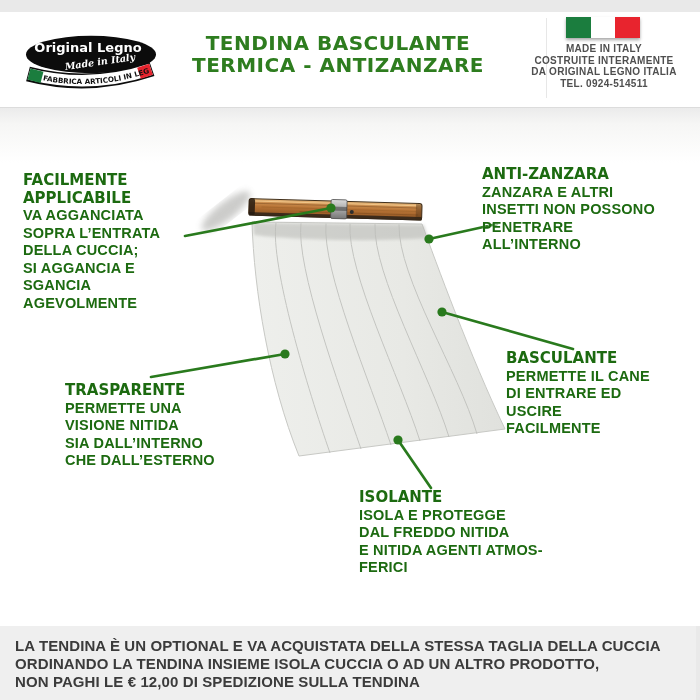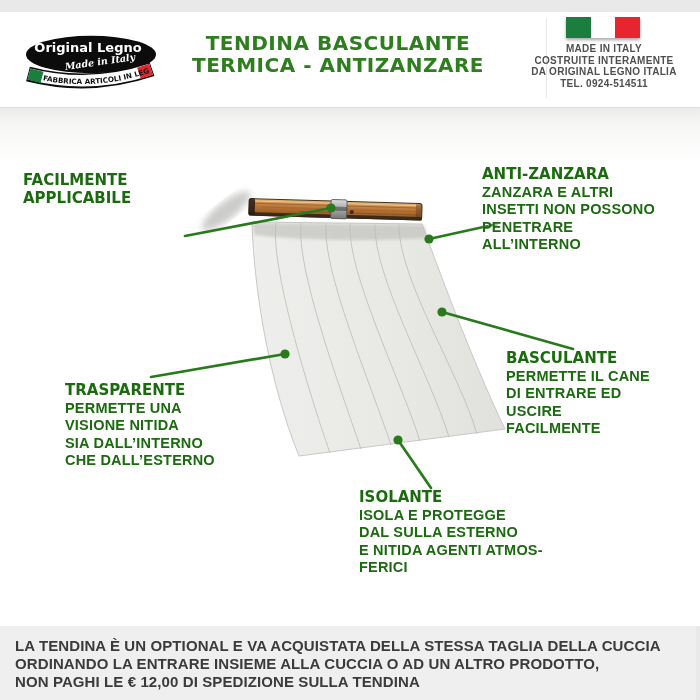--- a/index.html
+++ b/index.html
@@ -156,20 +156,28 @@
 
     <path class="cline" d="M 398,440 L 431,488"></path>
     <circle class="cdot" cx="398" cy="440" r="4.6"></circle>
   </svg>
 
   <div class="callout" id="co-facilmente">
     <div class="c-title">
         <div class="ln">FACILMENTE</div>
         <div class="ln">APPLICABILE</div>
       </div>
+    <div class="c-body">
+        <div class="ln">VA AGGANCIATA</div>
+        <div class="ln">SOPRA L’ENTRATA</div>
+        <div class="ln">DELLA CUCCIA;</div>
+        <div class="ln">SI AGGANCIA E</div>
+        <div class="ln">SGANCIA</div>
+        <div class="ln">AGEVOLMENTE</div>
+      </div>
   </div>
   <div class="callout" id="co-antizanzara">
     <div class="c-title">
         <div class="ln">ANTI-ZANZARA</div>
       </div>
     <div class="c-body">
         <div class="ln">ZANZARA E ALTRI</div>
         <div class="ln">INSETTI NON POSSONO</div>
         <div class="ln">PENETRARE</div>
         <div class="ln">ALL’INTERNO</div>
@@ -196,25 +204,25 @@
         <div class="ln">USCIRE</div>
         <div class="ln">FACILMENTE</div>
       </div>
   </div>
   <div class="callout" id="co-isolante">
     <div class="c-title">
         <div class="ln">ISOLANTE</div>
       </div>
     <div class="c-body">
         <div class="ln">ISOLA E PROTEGGE</div>
-        <div class="ln">DAL SULLA ESTERNO</div>
+        <div class="ln">DAL FREDDO NITIDA</div>
         <div class="ln">E NITIDA AGENTI ATMOS-</div>
         <div class="ln">FERICI</div>
       </div>
   </div>
 
   <div class="footer">
       <div class="ln">LA TENDINA È UN OPTIONAL E VA ACQUISTATA DELLA STESSA TAGLIA DELLA CUCCIA</div>
-      <div class="ln">ORDINANDO LA ENTRARE INSIEME ALLA CUCCIA O AD UN ALTRO PRODOTTO,</div>
+      <div class="ln">ORDINANDO LA TENDINA INSIEME ISOLA CUCCIA O AD UN ALTRO PRODOTTO,</div>
       <div class="ln">NON PAGHI LE € 12,00 DI SPEDIZIONE SULLA TENDINA</div>
     </div>
 
 </div>
 
 </body></html>

